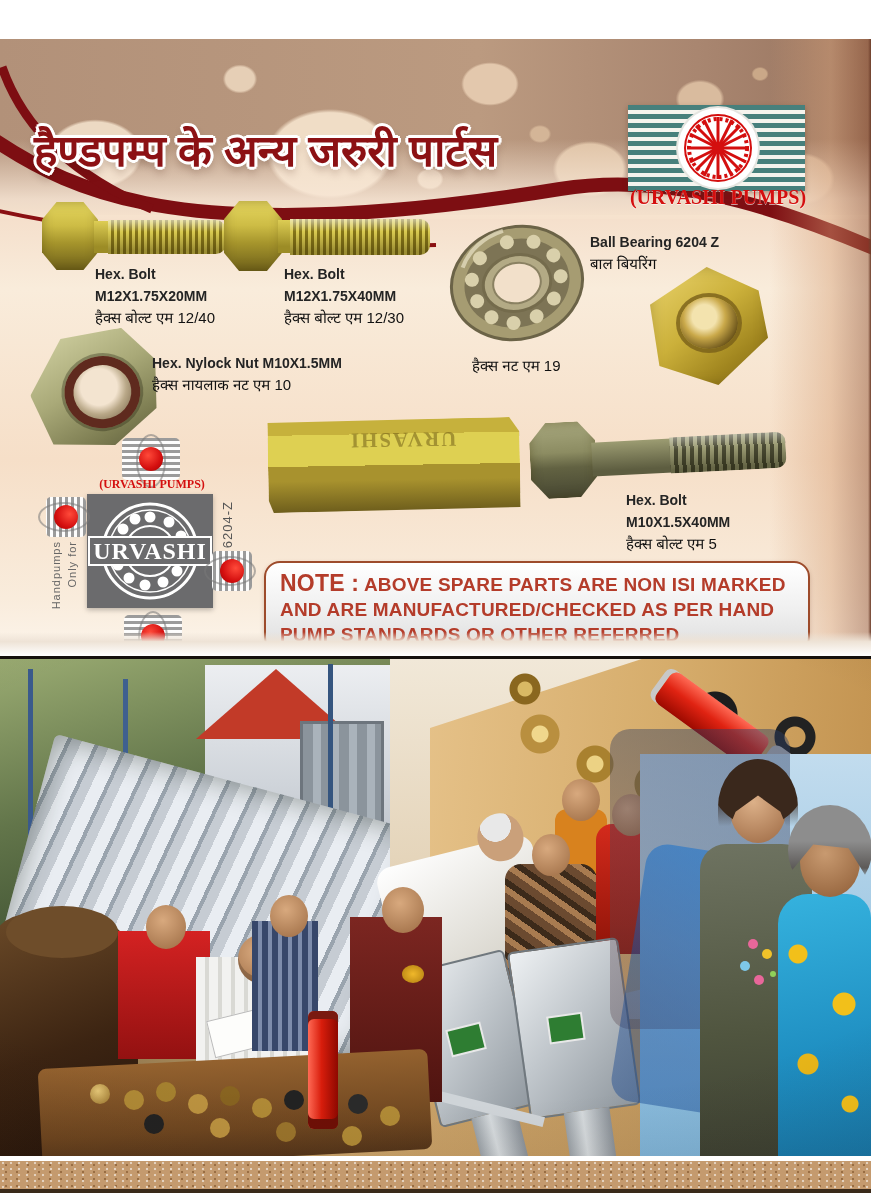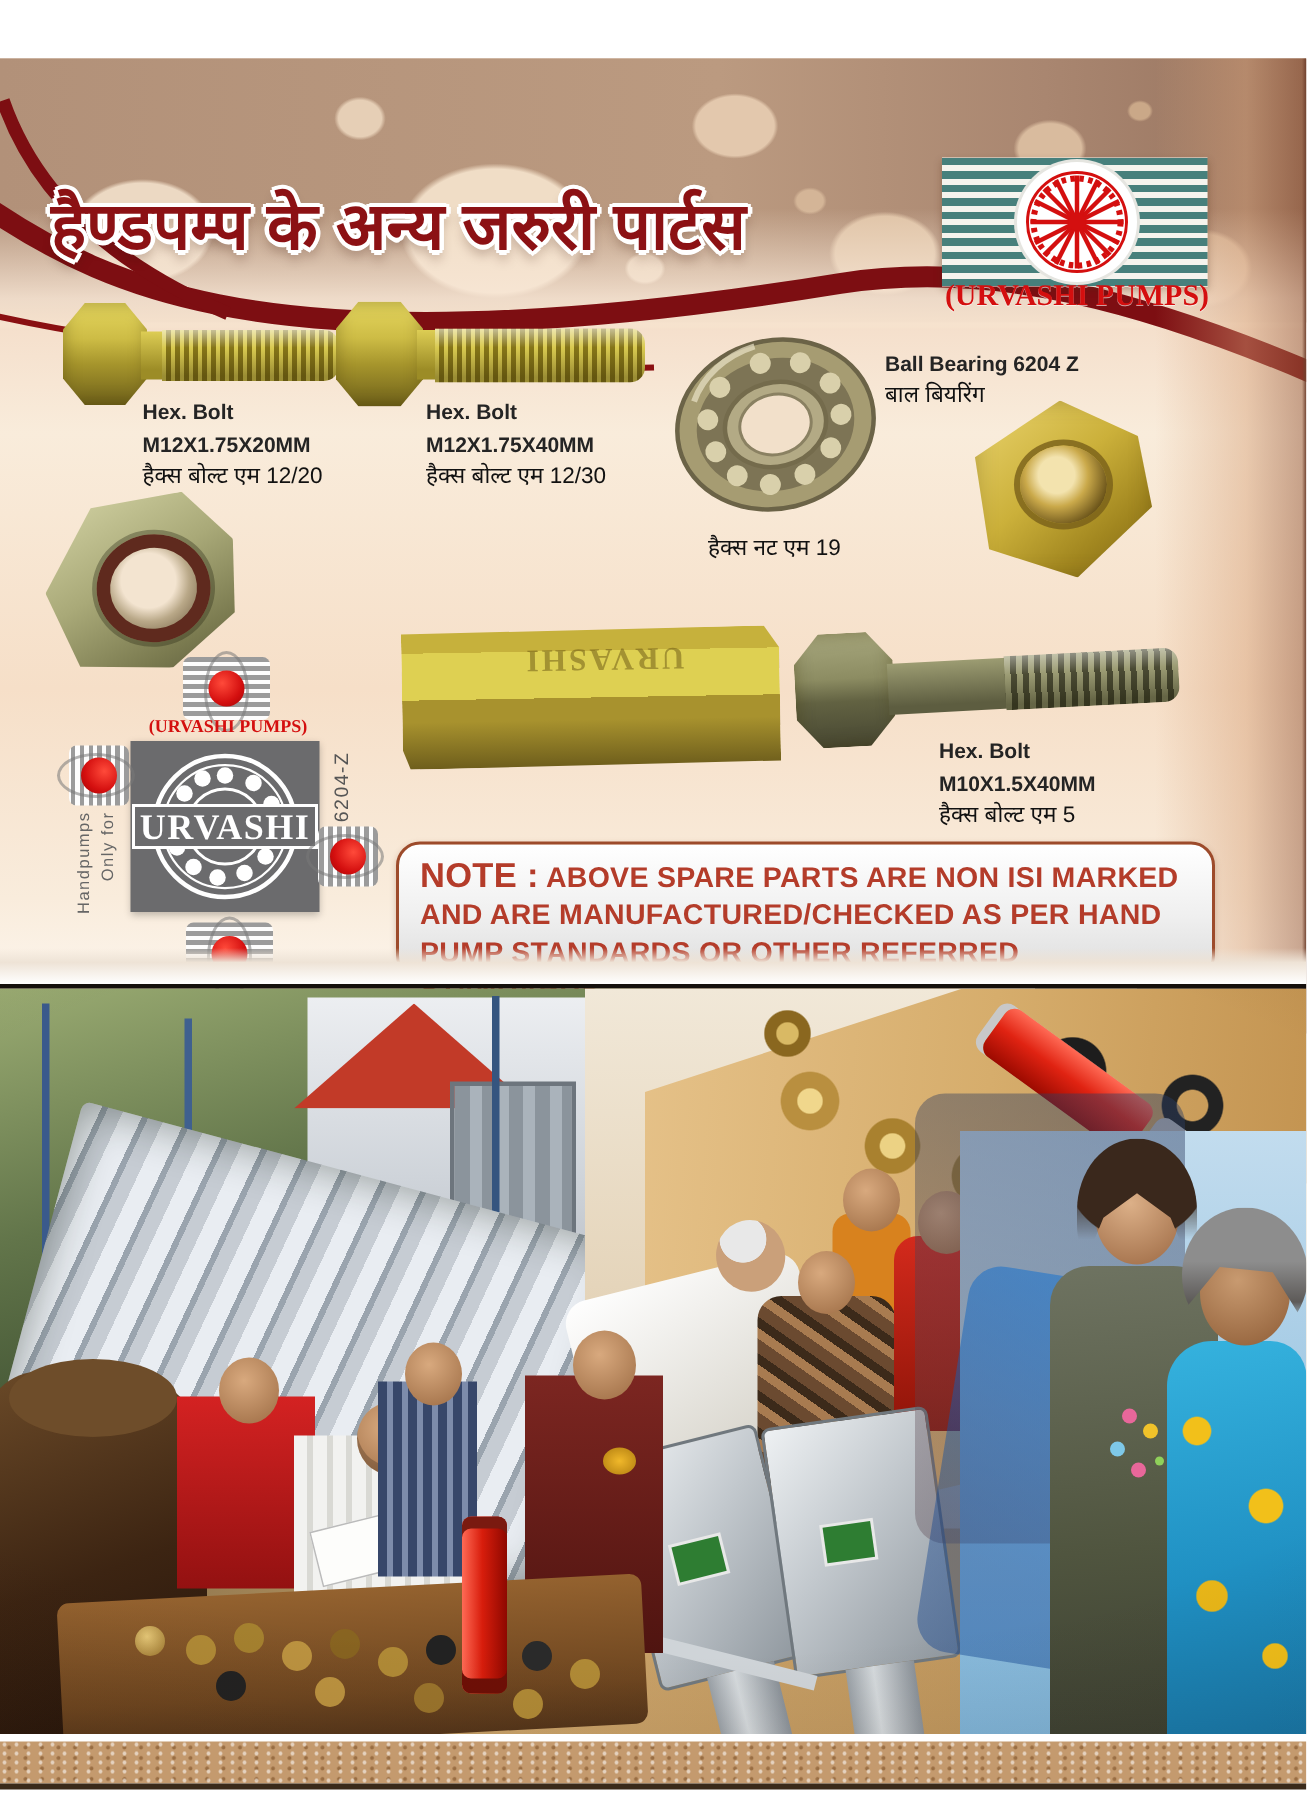--- a/index.html
+++ b/index.html
@@ -310,21 +310,21 @@
     <div class="abs brand-caption">(URVASHI PUMPS)</div>
 
     <div class="abs" style="left:42px;top:160px;width:190px;height:74px;">
       <div class="bolt-head" style="left:0;top:3px;width:56px;height:68px;"></div>
       <div class="bolt-neck" style="left:52px;top:22px;width:16px;height:32px;"></div>
       <div class="bolt-thread" style="left:66px;top:21px;width:118px;height:34px;"></div>
     </div>
     <div class="abs plabel" style="left:95px;top:224px;">
       <div class="en">Hex. Bolt</div>
       <div class="en">M12X1.75X20MM</div>
-      <div class="hi">हैक्स बोल्ट एम 12/20</div>
+      <div class="hi">हैक्स बोल्ट एम 12/40</div>
     </div>
 
     <div class="abs" style="left:224px;top:158px;width:208px;height:78px;">
       <div class="bolt-head" style="left:0;top:4px;width:58px;height:70px;"></div>
       <div class="bolt-neck" style="left:54px;top:23px;width:14px;height:33px;"></div>
       <div class="bolt-thread" style="left:66px;top:22px;width:140px;height:36px;"></div>
     </div>
     <div class="abs plabel" style="left:284px;top:224px;">
       <div class="en">Hex. Bolt</div>
       <div class="en">M12X1.75X40MM</div>
@@ -356,20 +356,24 @@
       </svg>
     </div>
     <div class="abs plabel" style="left:590px;top:192px;">
       <div class="en">Ball Bearing 6204 Z</div>
       <div class="hi">बाल बियरिंग</div>
     </div>
 
     <div class="abs nylock">
       <div class="nylock-ring"></div>
     </div>
+    <div class="abs plabel" style="left:152px;top:313px;">
+      <div class="en">Hex. Nylock Nut M10X1.5MM</div>
+      <div class="hi">हैक्स नायलाक नट  एम 10</div>
+    </div>
 
     <div class="abs hexnut">
       <div class="hexnut-hole"></div>
     </div>
     <div class="abs plabel" style="left:472px;top:316px;">
       <div class="hi">हैक्स नट एम 19</div>
     </div>
 
     <div class="abs coupler">
       <div class="coupler-stamp">URVASHI</div>

